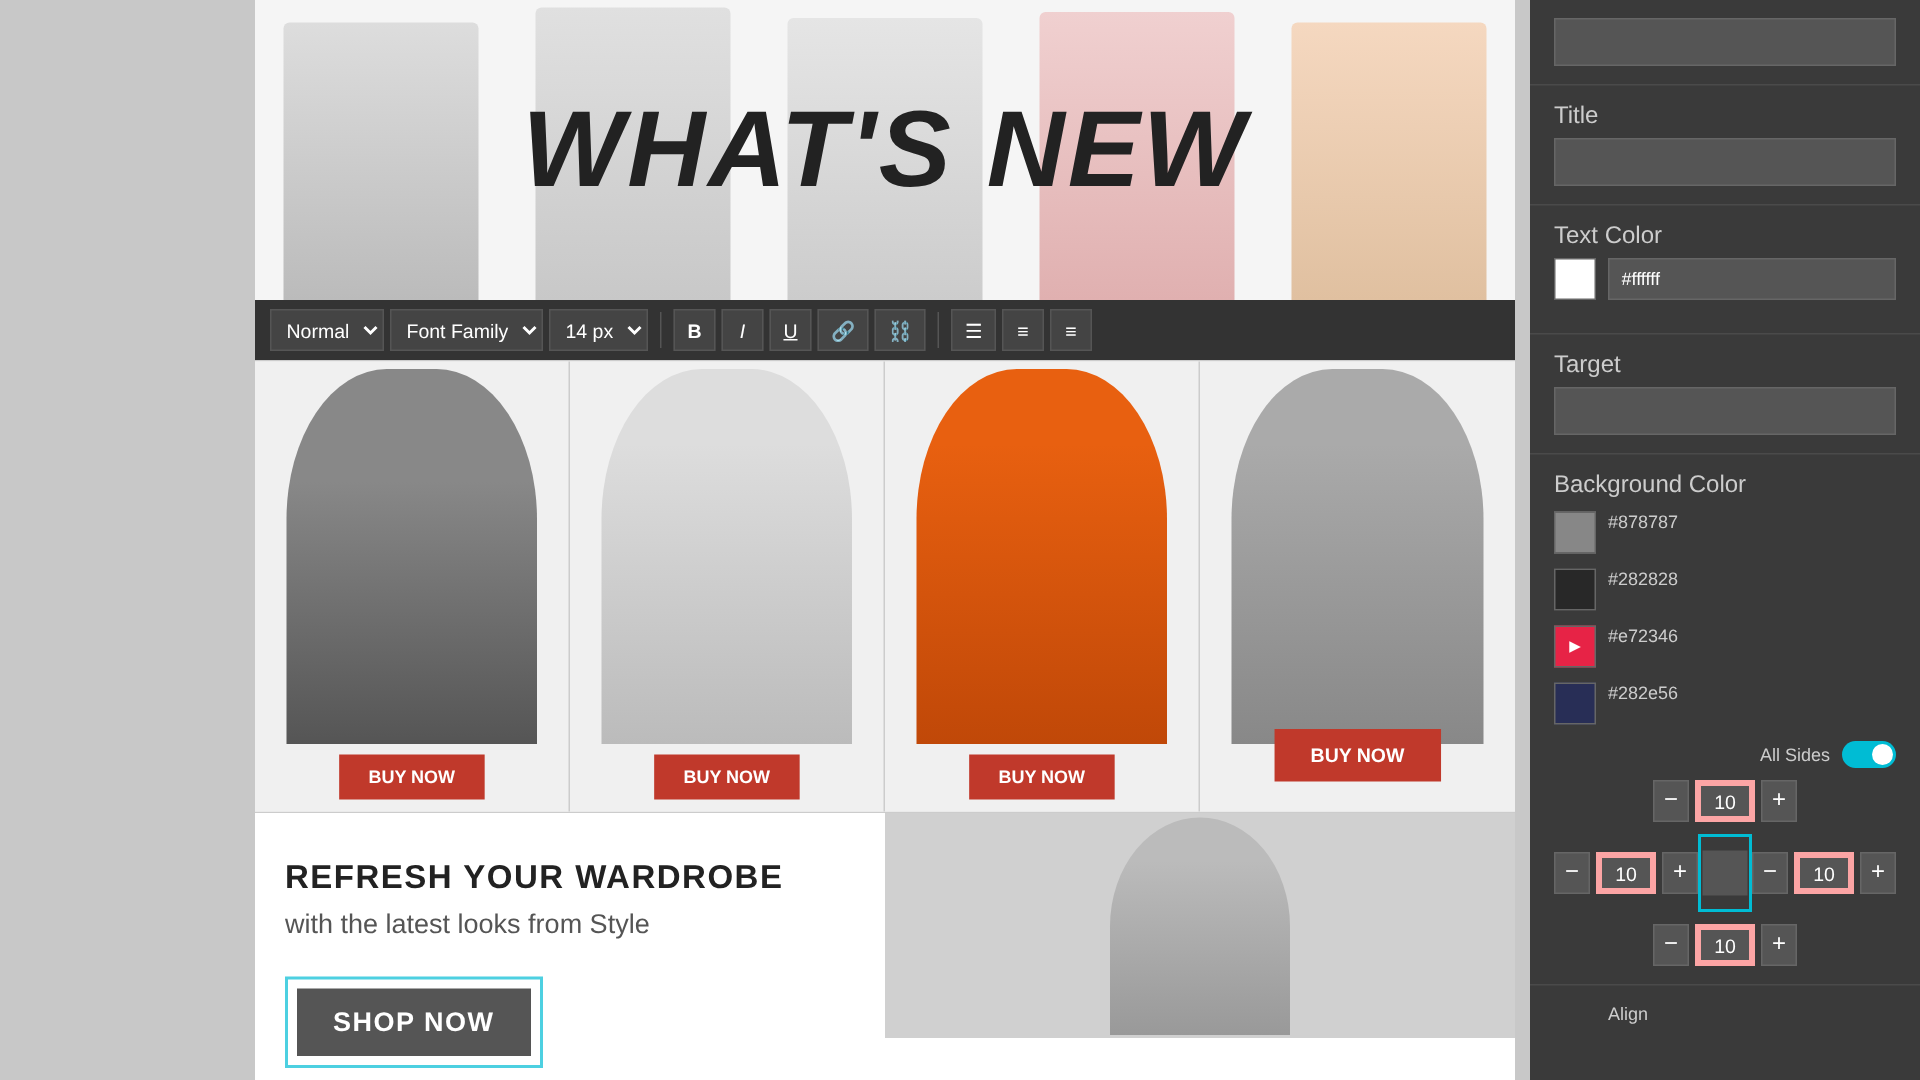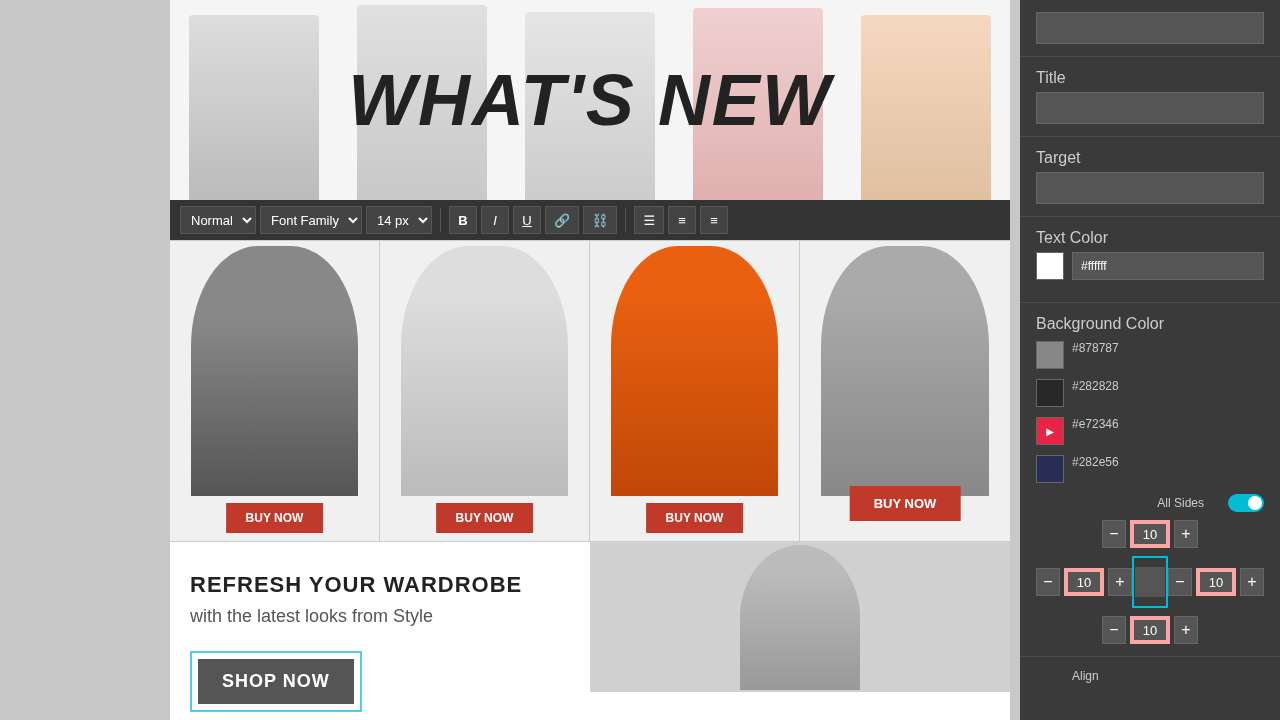--- a/index.html
+++ b/index.html
@@ -328,21 +328,21 @@
 
     .bg-color-hex {
       font-size: 12px;
       color: #ccc;
     }
 
     .all-sides-row {
       display: flex;
       align-items: center;
       justify-content: flex-end;
-      gap: 24px;
+      gap: 8px;
       margin-bottom: 8px;
     }
 
     .all-sides-label {
       font-size: 12px;
       color: #ccc;
     }
 
     .toggle-switch {
       background: #00bcd4;
@@ -563,30 +563,30 @@
   <div class="panel-section">
     <input type="text" class="panel-input" style="margin-bottom: 0px;">
   </div>
 
   <div class="panel-section">
     <span class="panel-label">Title</span>
     <input type="text" class="panel-input" style="">
   </div>
 
   <div class="panel-section">
-    <span class="panel-label">Target</span>
-    <input type="text" class="panel-input" style="">
-  </div>
-
-  <div class="panel-section">
     <span class="panel-label">Text Color</span>
     <div class="color-row">
       <div class="color-swatch" style="background:#ffffff;"></div>
       <input type="text" class="color-hex-input" value="#ffffff" style="">
     </div>
+  </div>
+
+  <div class="panel-section">
+    <span class="panel-label">Target</span>
+    <input type="text" class="panel-input" style="">
   </div>
 
   <div class="panel-section">
     <span class="panel-label">Background Color</span>
     <div class="bg-color-list">
       <div class="bg-color-item">
         <div class="bg-swatch" style="background:#878787;"></div>
         <span class="bg-color-hex">#878787</span>
       </div>
       <div class="bg-color-item">

